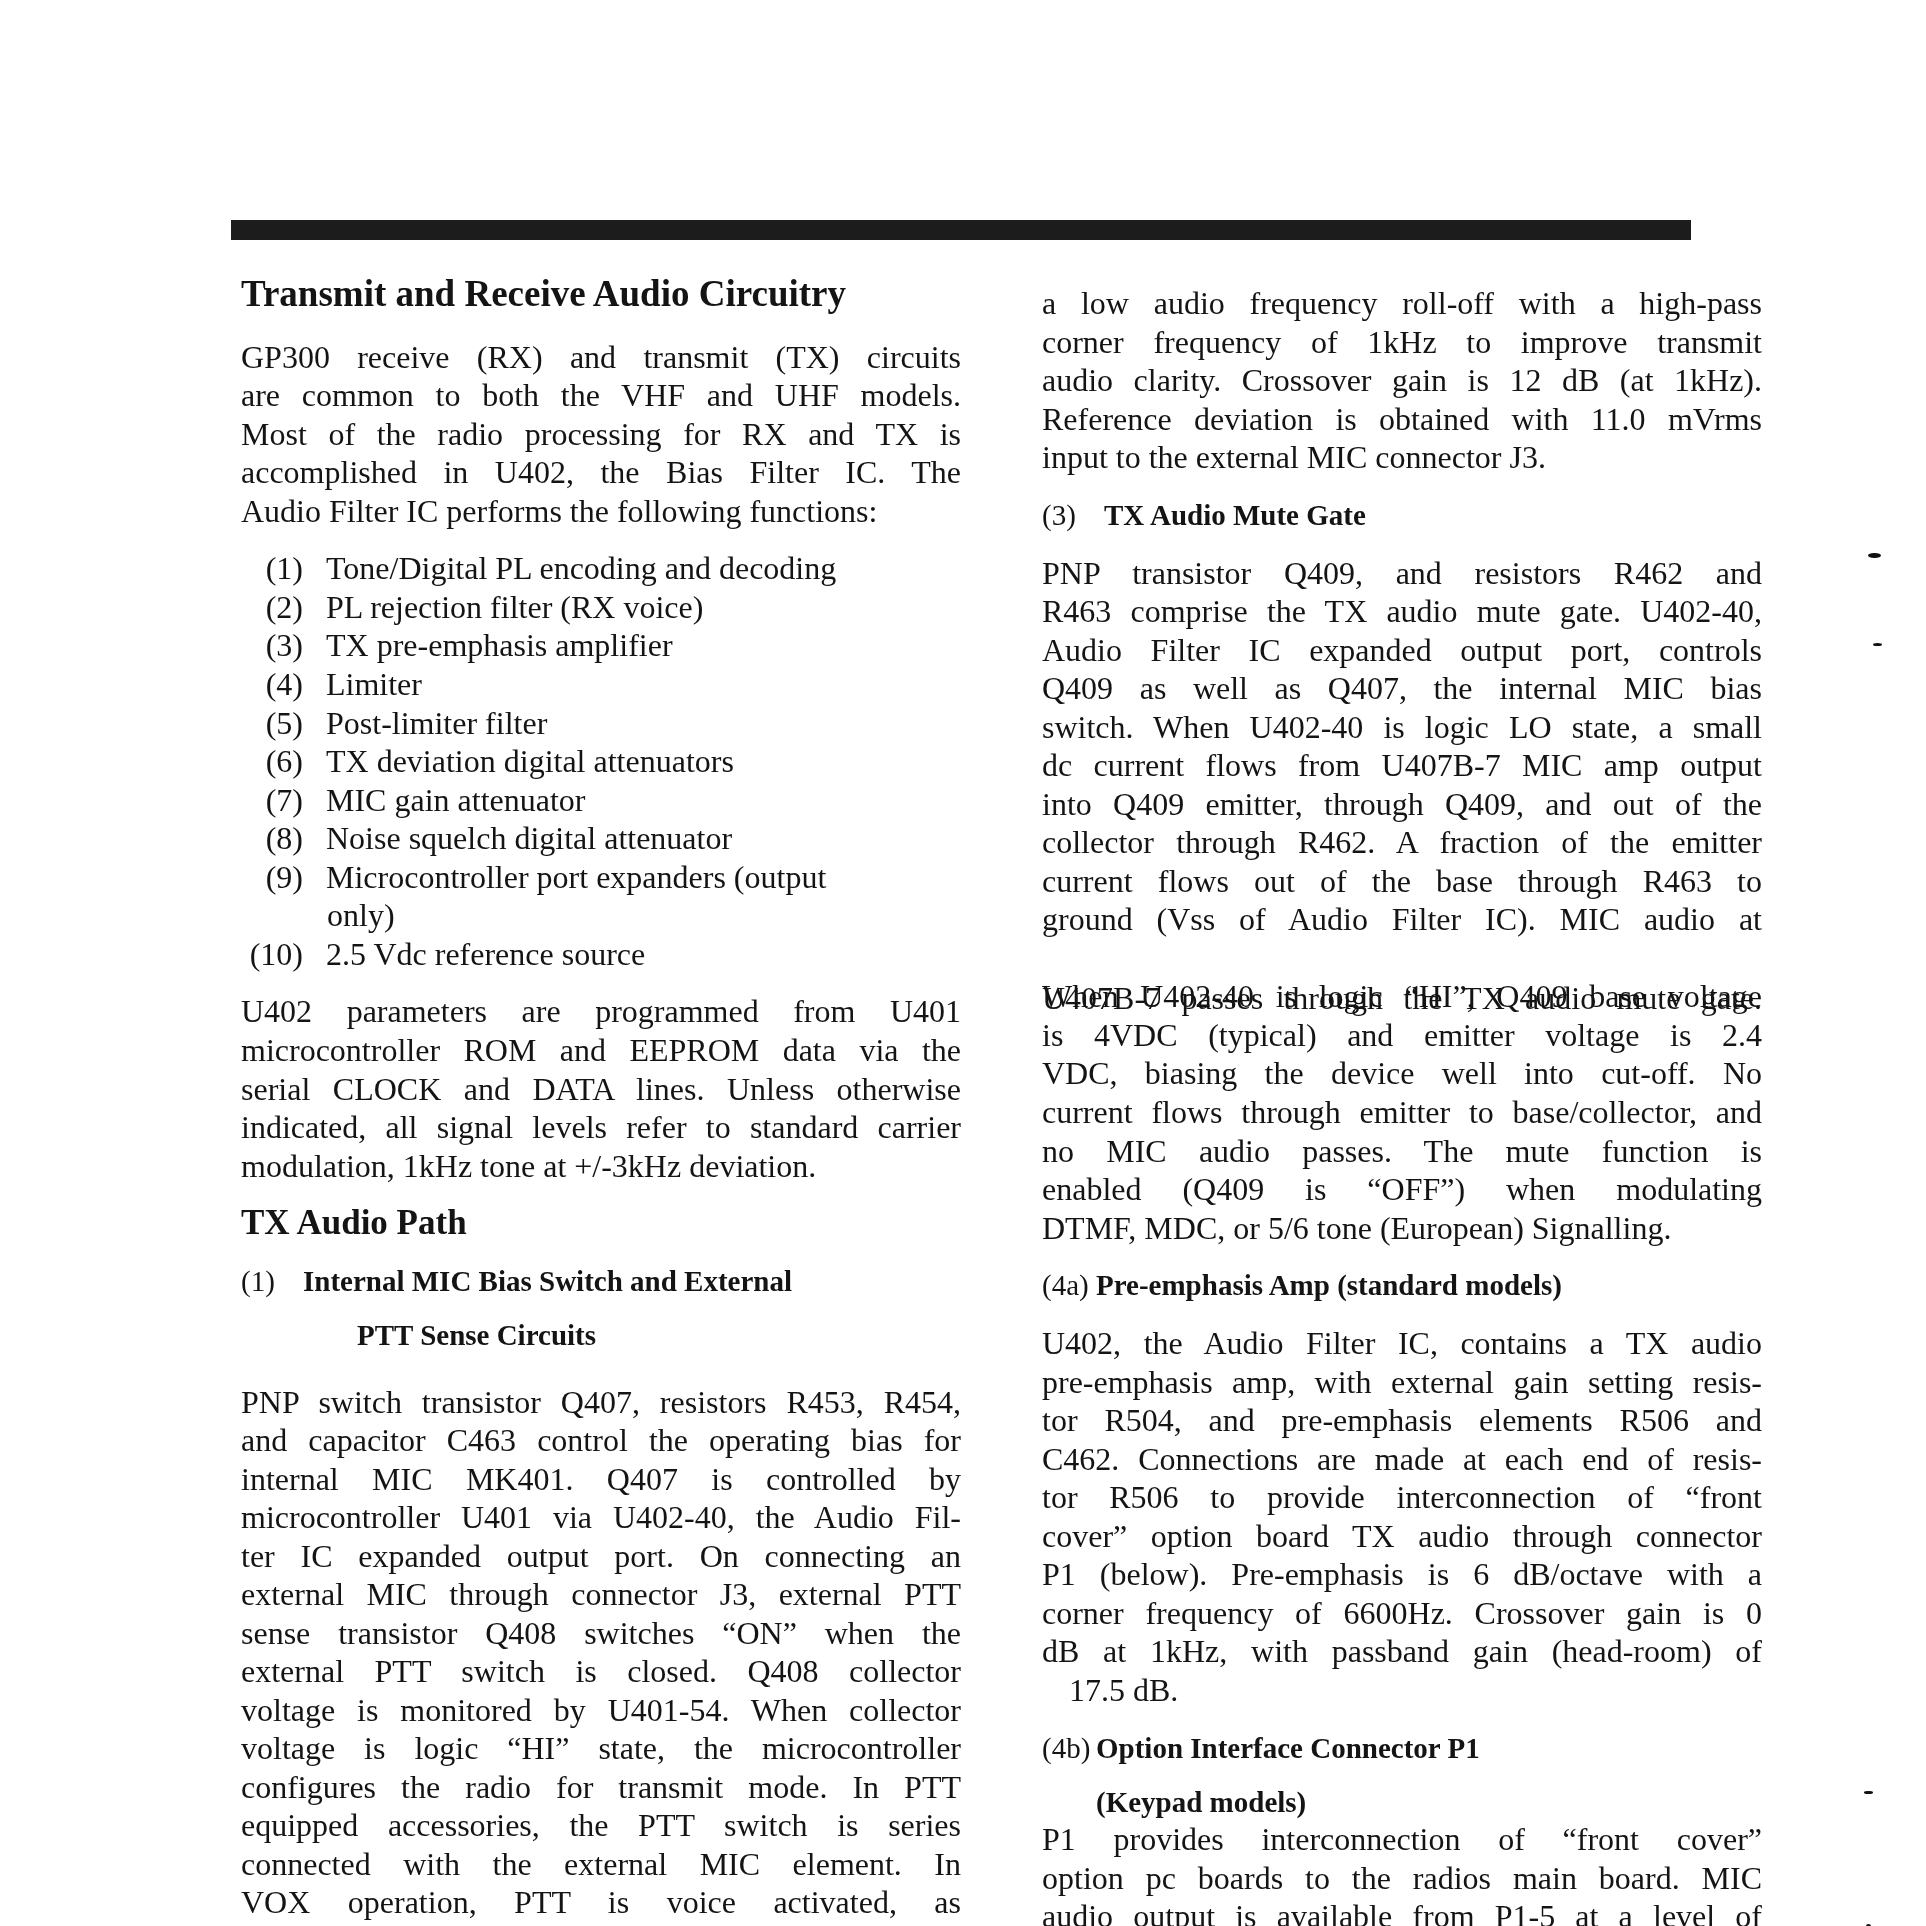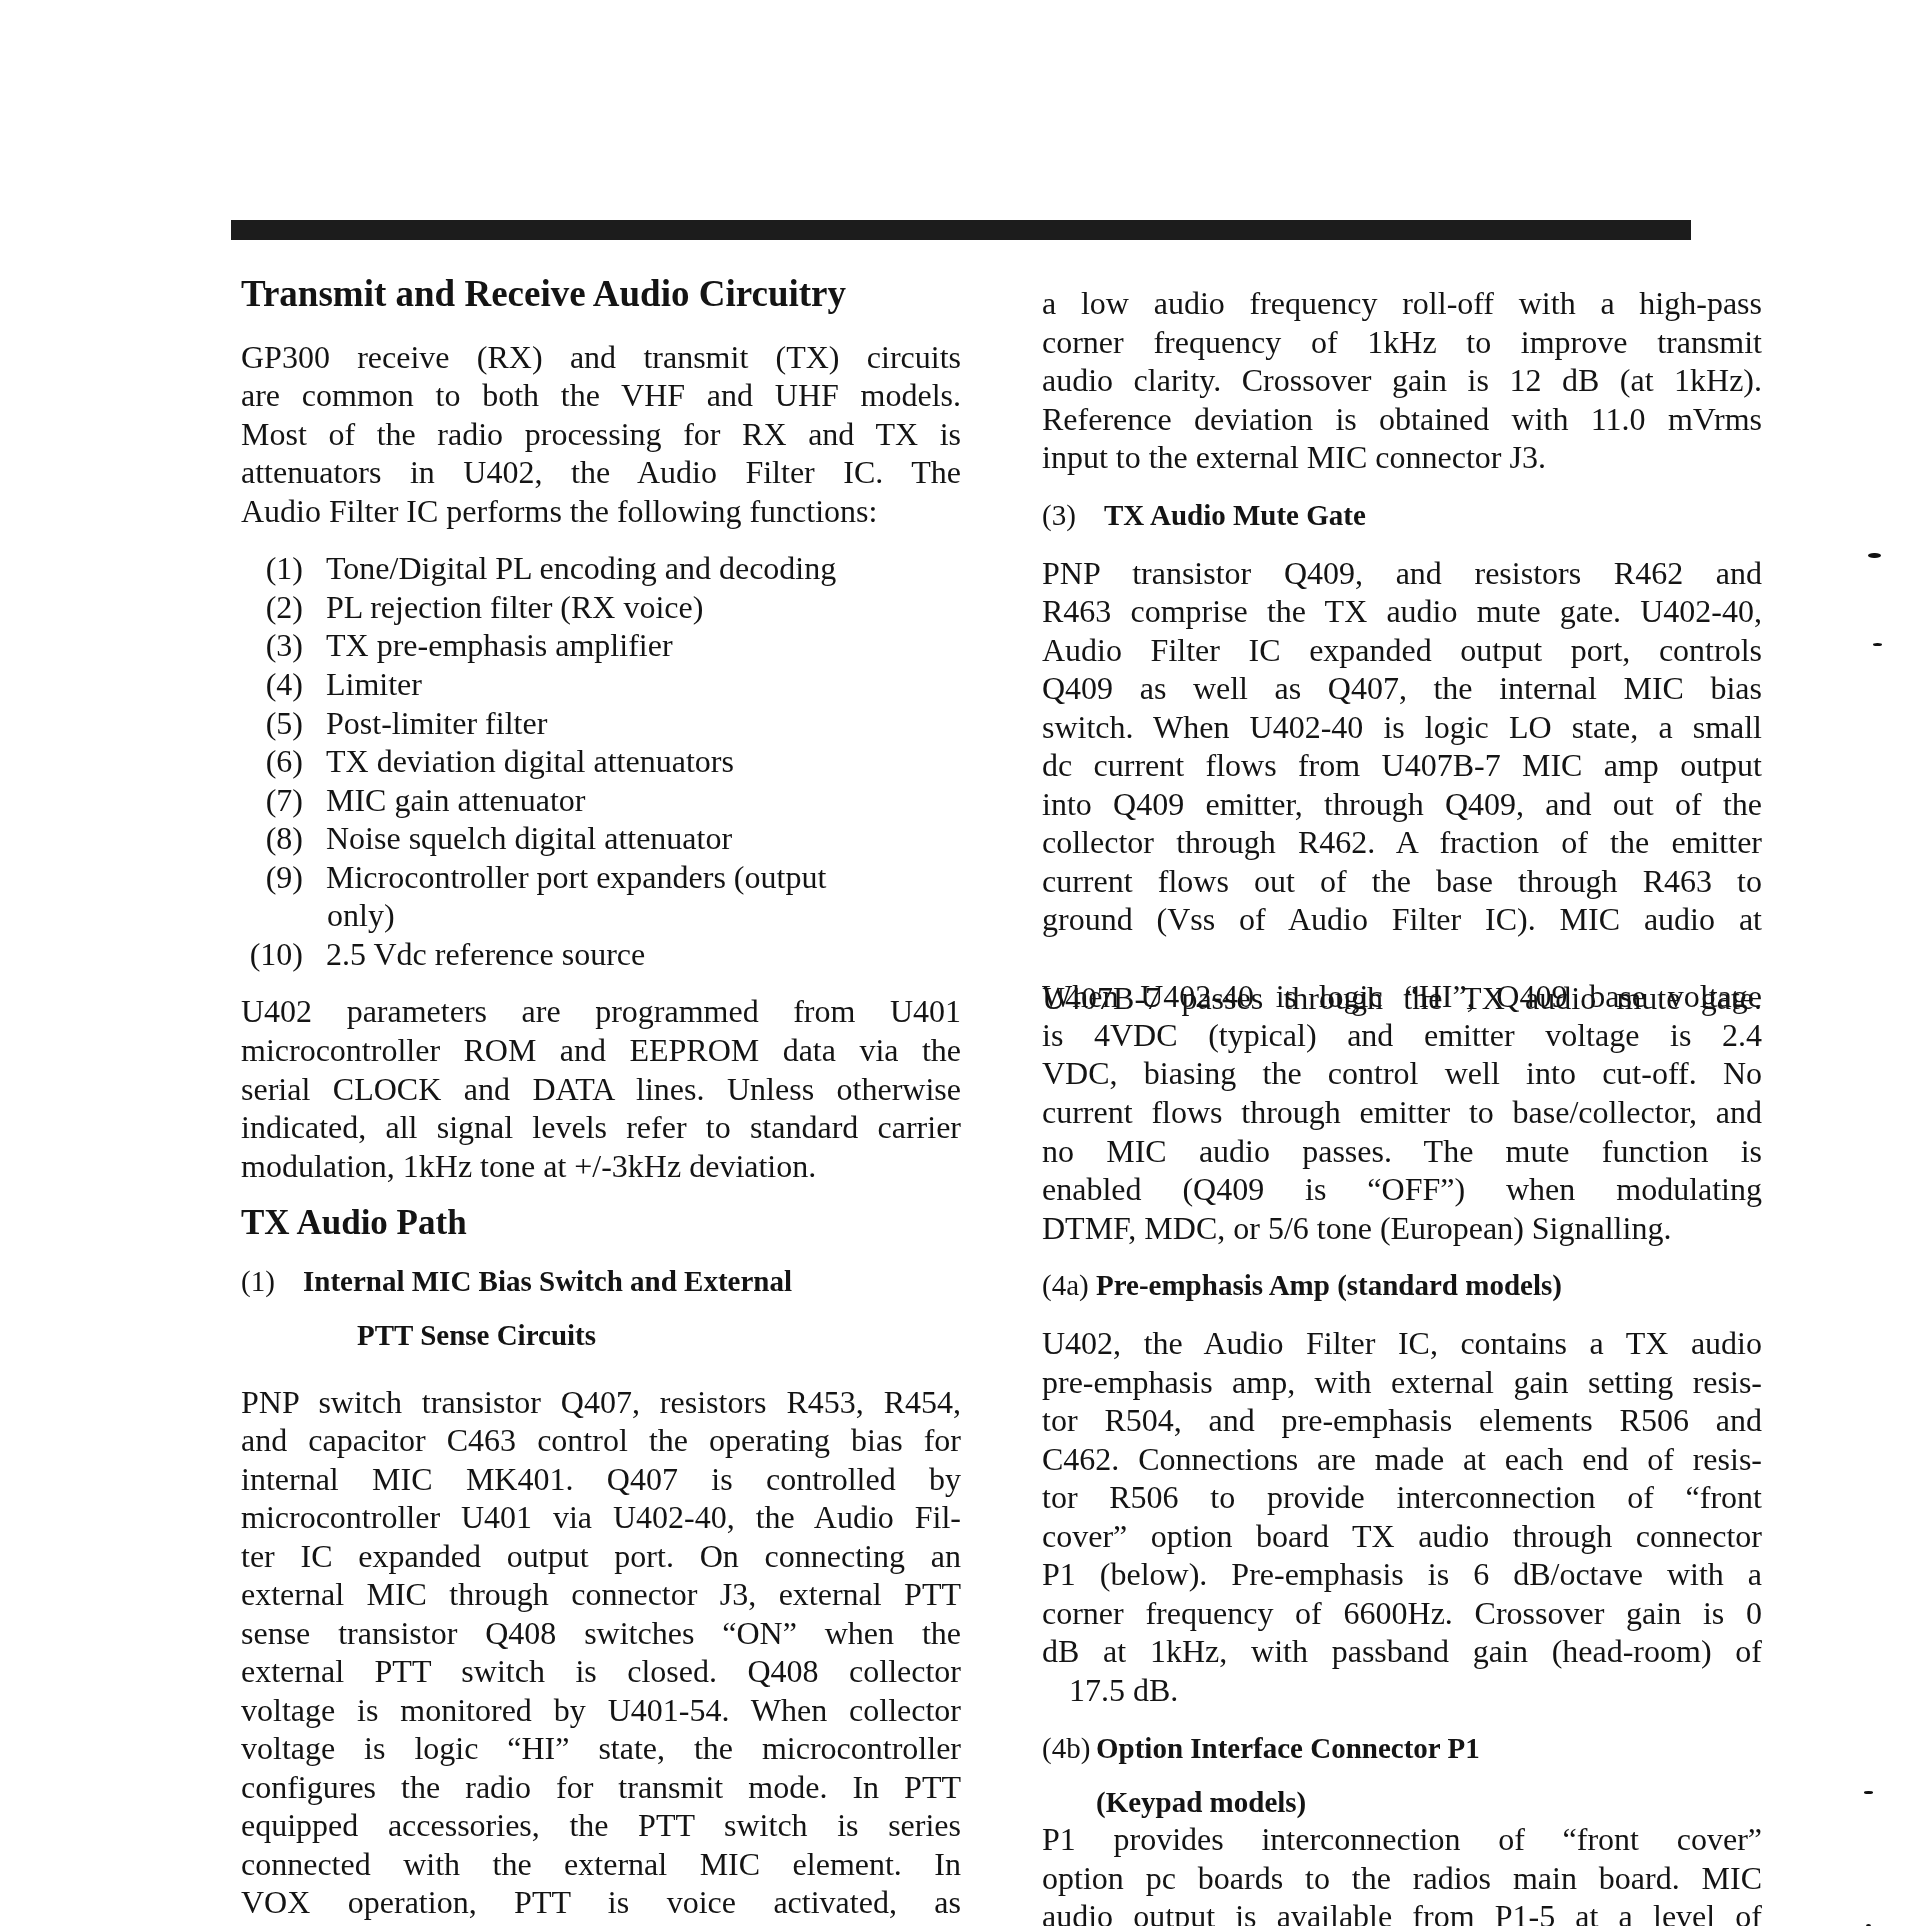--- a/index.html
+++ b/index.html
@@ -26,21 +26,21 @@
 </head>
 <body>
 
 <div class="topbar"></div>
 
 <div class="col col-left" id="col-left">
     <div class="line title" style="top: 304px;">Transmit and Receive Audio Circuitry</div>
     <div class="line just" style="top: 366px;">GP300 receive (RX) and transmit (TX) circuits</div>
     <div class="line just" style="top: 404px;">are common to both the VHF and UHF models.</div>
     <div class="line just" style="top: 443px;">Most of the radio processing for RX and TX is</div>
-    <div class="line just" style="top: 481px;">attenuators in U402, the Audio Filter IC. The</div>
+    <div class="line just" style="top: 481px;">accomplished in U402, the Bias Filter IC. The</div>
     <div class="line" style="top: 520px;">Audio Filter IC performs the following functions:</div>
     <div class="line li" style="top: 577px;"><span class="num">(1)</span><span>Tone/Digital PL encoding and decoding</span></div>
     <div class="line li" style="top: 616px;"><span class="num">(2)</span><span>PL rejection filter (RX voice)</span></div>
     <div class="line li" style="top: 654px;"><span class="num">(3)</span><span>TX pre-emphasis amplifier</span></div>
     <div class="line li" style="top: 693px;"><span class="num">(4)</span><span>Limiter</span></div>
     <div class="line li" style="top: 732px;"><span class="num">(5)</span><span>Post-limiter filter</span></div>
     <div class="line li" style="top: 770px;"><span class="num">(6)</span><span>TX deviation digital attenuators</span></div>
     <div class="line li" style="top: 809px;"><span class="num">(7)</span><span>MIC gain attenuator</span></div>
     <div class="line li" style="top: 847px;"><span class="num">(8)</span><span>Noise squelch digital attenuator</span></div>
     <div class="line li" style="top: 886px;"><span class="num">(9)</span><span>Microcontroller port expanders (output</span></div>
@@ -83,21 +83,21 @@
     <div class="line just" style="top: 697px;">Q409 as well as Q407, the internal MIC bias</div>
     <div class="line just" style="top: 736px;">switch. When U402-40 is logic LO state, a small</div>
     <div class="line just" style="top: 774px;">dc current flows from U407B-7 MIC amp output</div>
     <div class="line just" style="top: 813px;">into Q409 emitter, through Q409, and out of the</div>
     <div class="line just" style="top: 851px;">collector through R462. A fraction of the emitter</div>
     <div class="line just" style="top: 890px;">current flows out of the base through R463 to</div>
     <div class="line just" style="top: 928px;">ground (Vss of Audio Filter IC).  MIC audio at</div>
     <div class="line just" style="top: 1007px;">U407B-7 passes through the TX audio mute gate.</div>
     <div class="line just" style="top: 1005px;">When U402-40 is logic “HI”, Q409 base voltage</div>
     <div class="line just" style="top: 1044px;">is 4VDC (typical) and emitter voltage is 2.4</div>
-    <div class="line just" style="top: 1082px;">VDC, biasing the control well into cut-off. No</div>
+    <div class="line just" style="top: 1082px;">VDC, biasing the device well into cut-off. No</div>
     <div class="line just" style="top: 1121px;">current flows through emitter to base/collector, and</div>
     <div class="line just" style="top: 1160px;">no MIC audio passes. The mute function is</div>
     <div class="line just" style="top: 1198px;">enabled (Q409 is “OFF”) when modulating</div>
     <div class="line" style="top: 1237px;">DTMF, MDC, or 5/6 tone (European) Signalling.</div>
     <div class="line h3" style="top: 1294px;"><span class="num wide">(4a)</span><span>Pre-emphasis Amp (standard models)</span></div>
     <div class="line just" style="top: 1352px;">U402, the Audio Filter IC, contains a TX audio</div>
     <div class="line just" style="top: 1391px;">pre-emphasis amp, with external gain setting resis-</div>
     <div class="line just" style="top: 1429px;">tor R504, and pre-emphasis elements R506 and</div>
     <div class="line just" style="top: 1468px;">C462. Connections are made at each end of resis-</div>
     <div class="line just" style="top: 1506px;">tor R506 to provide interconnection of “front</div>

